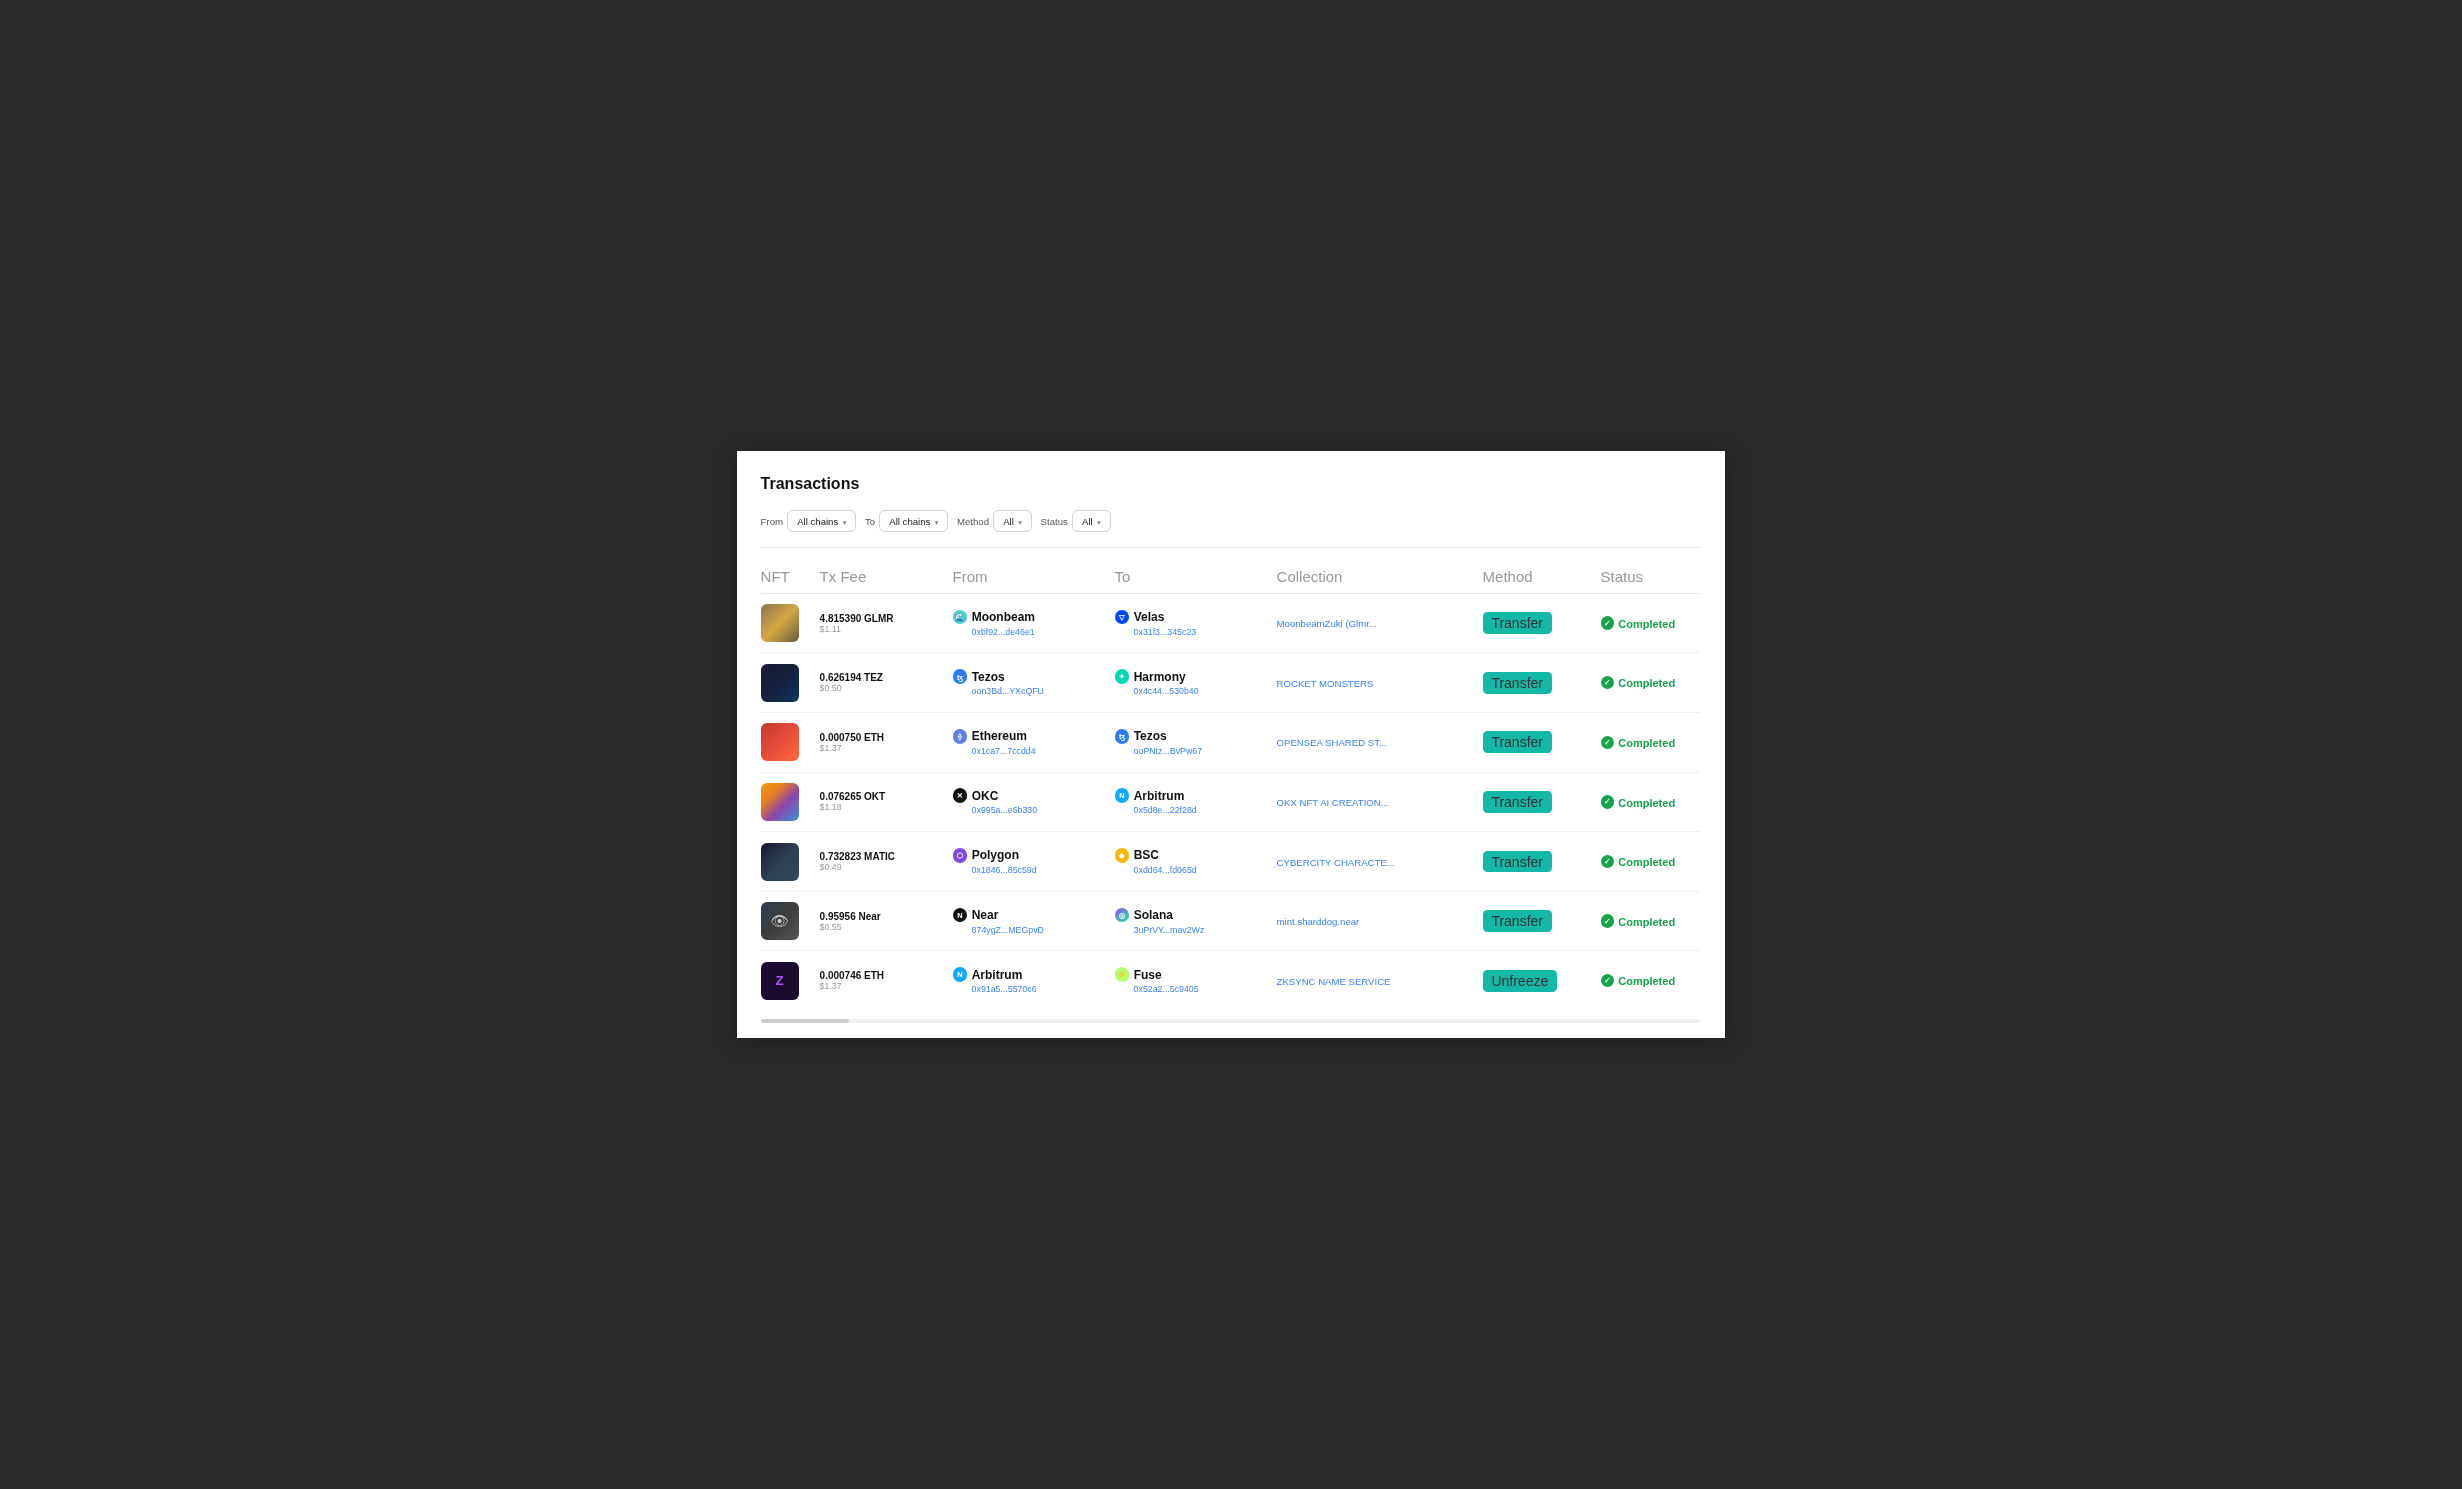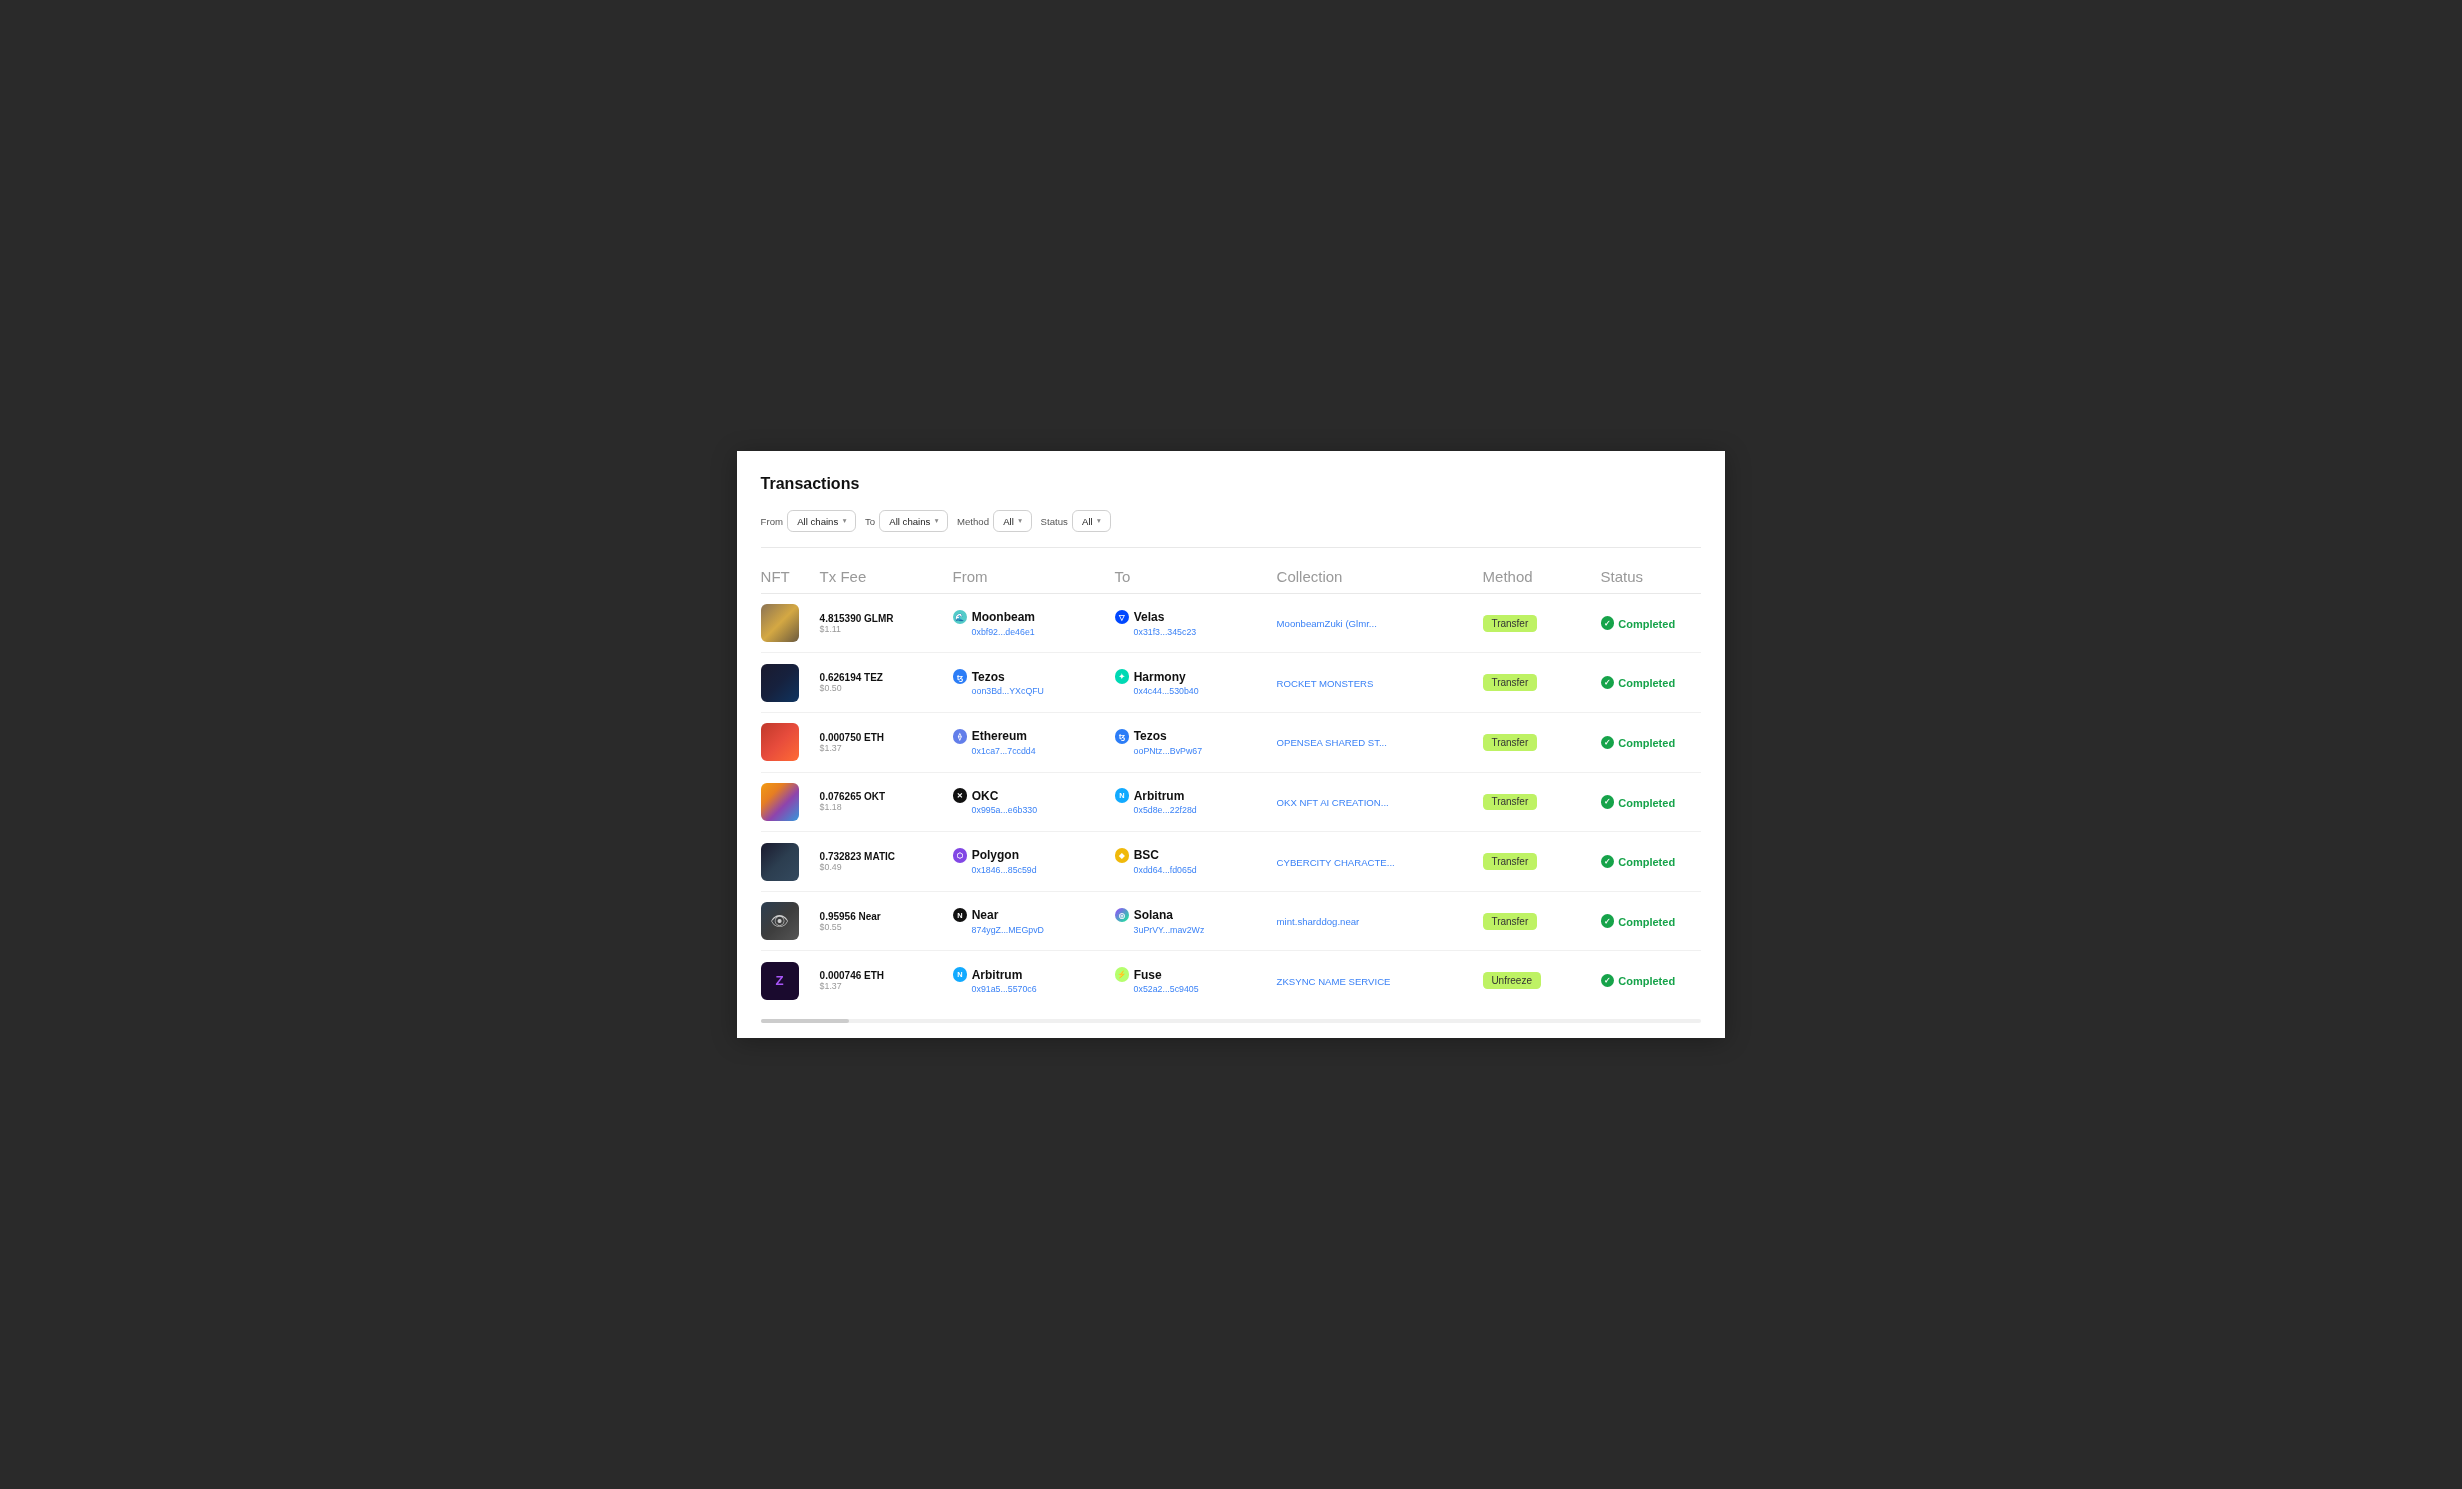--- a/index.html
+++ b/index.html
@@ -37,21 +37,21 @@
       align-items: center;
       gap: 4.4px;
     }
     .filter-label {
       font-size: 9.6px;
       color: #555;
       font-weight: 500;
     }
     .filter-select {
       display: flex;
-      align-items: flex-start;
+      align-items: flex-end;
       gap: 4.4px;
       border: 1.1px solid #d0d0d0;
       border-radius: 5.9px;
       padding: 4.4px 8.8px;
       font-size: 9.6px;
       color: #222;
       cursor: pointer;
       background: #fff;
       font-weight: 500;
     }
@@ -139,24 +139,24 @@
     .collection-link {
       font-size: 9.6px;
       color: #3b82f6;
       font-weight: 500;
       cursor: pointer;
       text-decoration: none;
       text-align: right;
     }
     .method-badge {
       display: inline-block;
-      background: #bef264;
+      background: #14b8a6;
       border-radius: 4.4px;
       padding: 2.9px 8.8px;
-      font-size: 10px;
+      font-size: 14px;
       color: #333;
       font-weight: 500;
     }
     .status-completed {
       display: flex;
       align-items: flex-end;
       gap: 4.4px;
       font-size: 11px;
       color: #16a34a;
       font-weight: 700;

